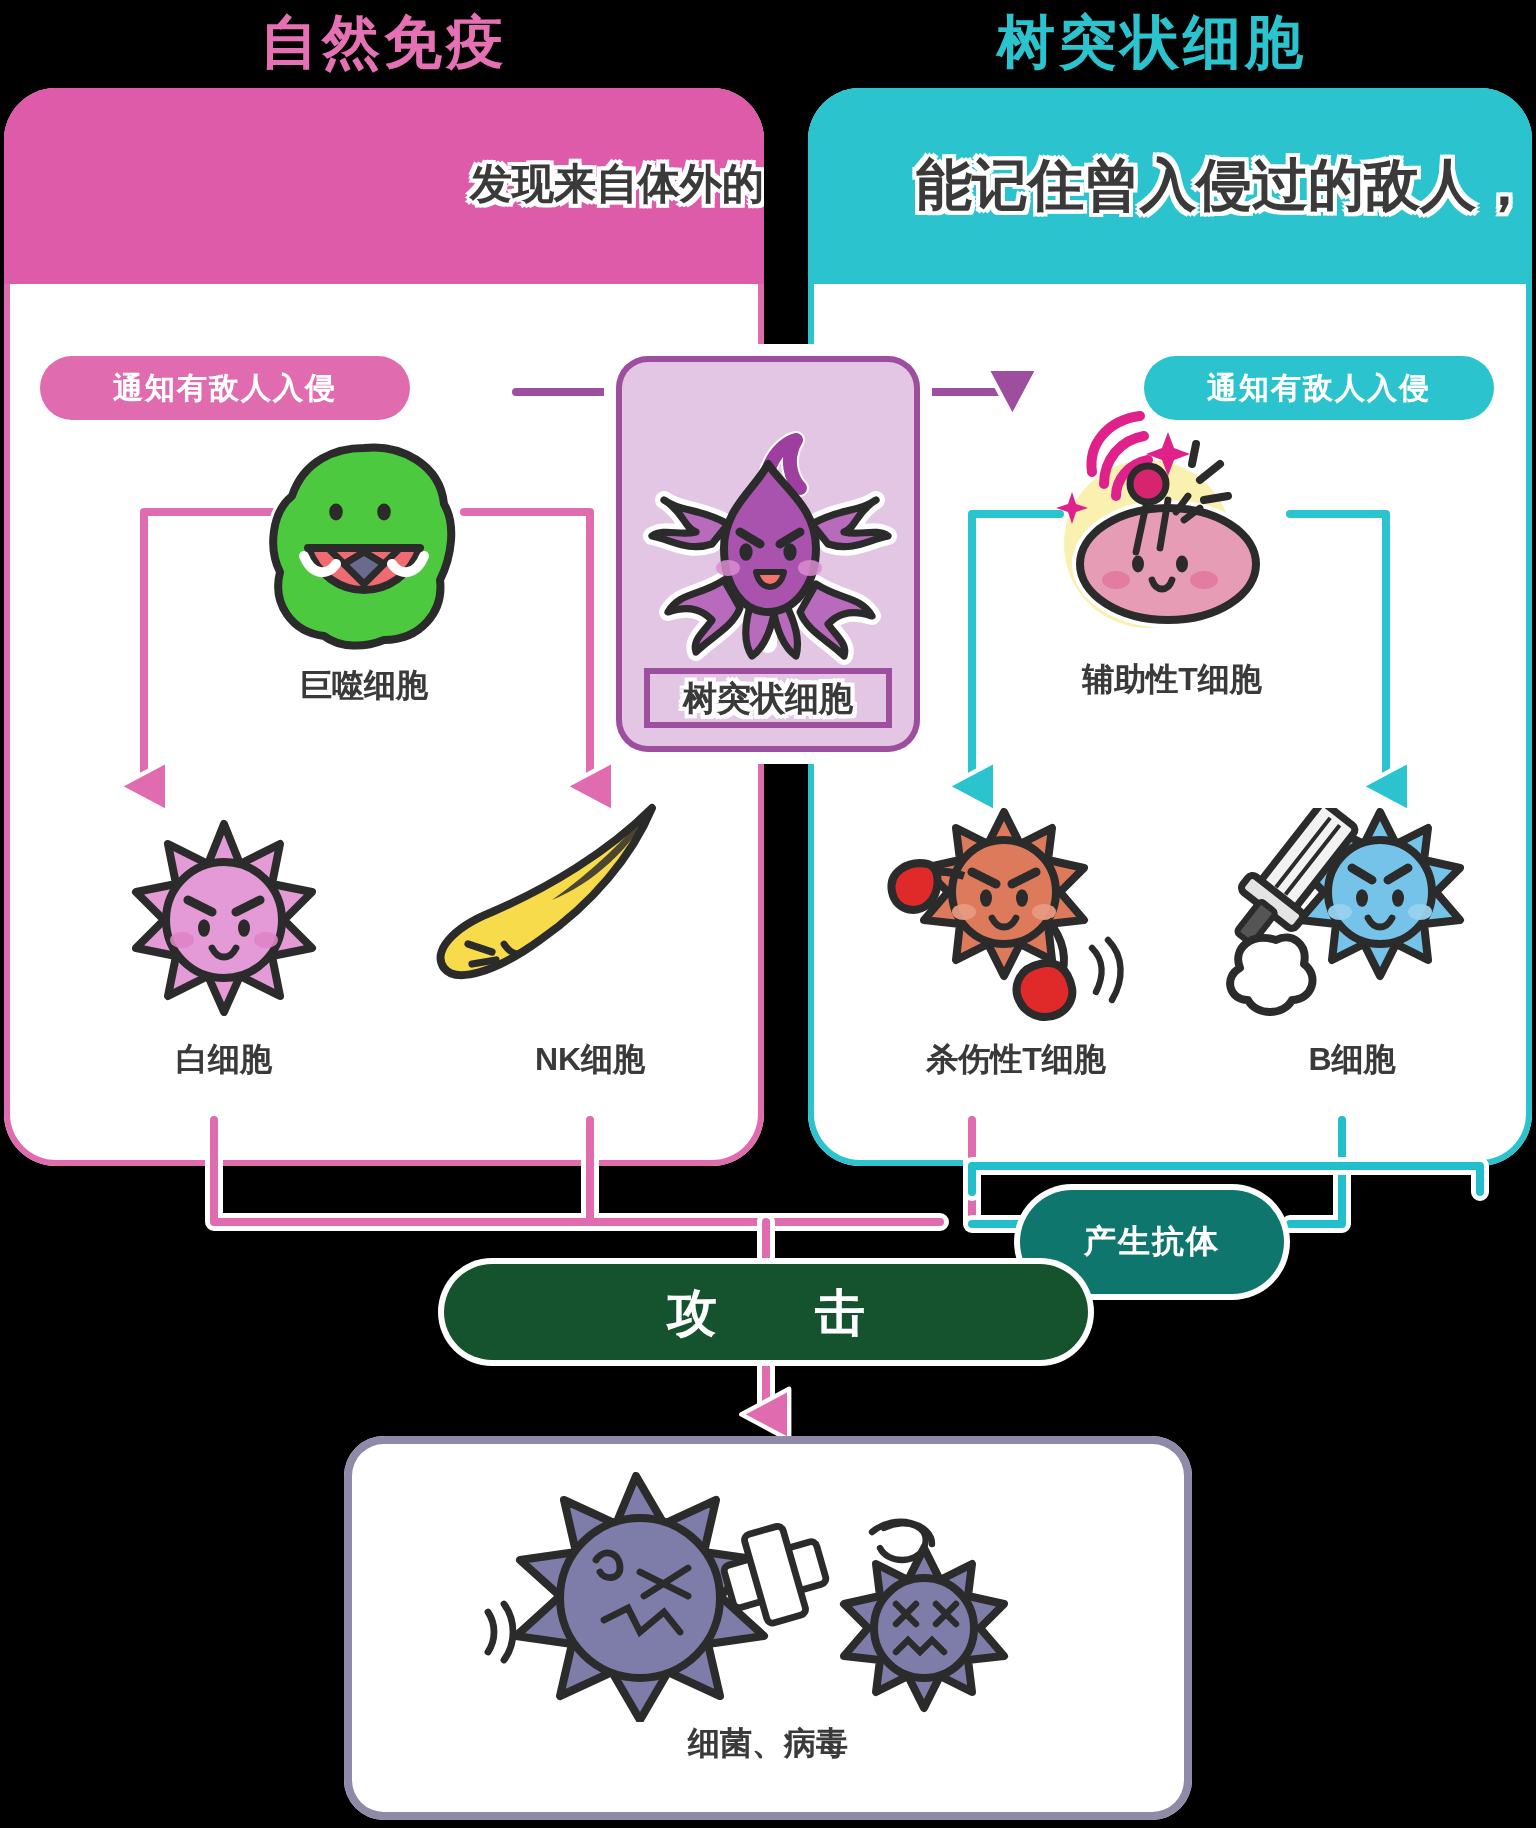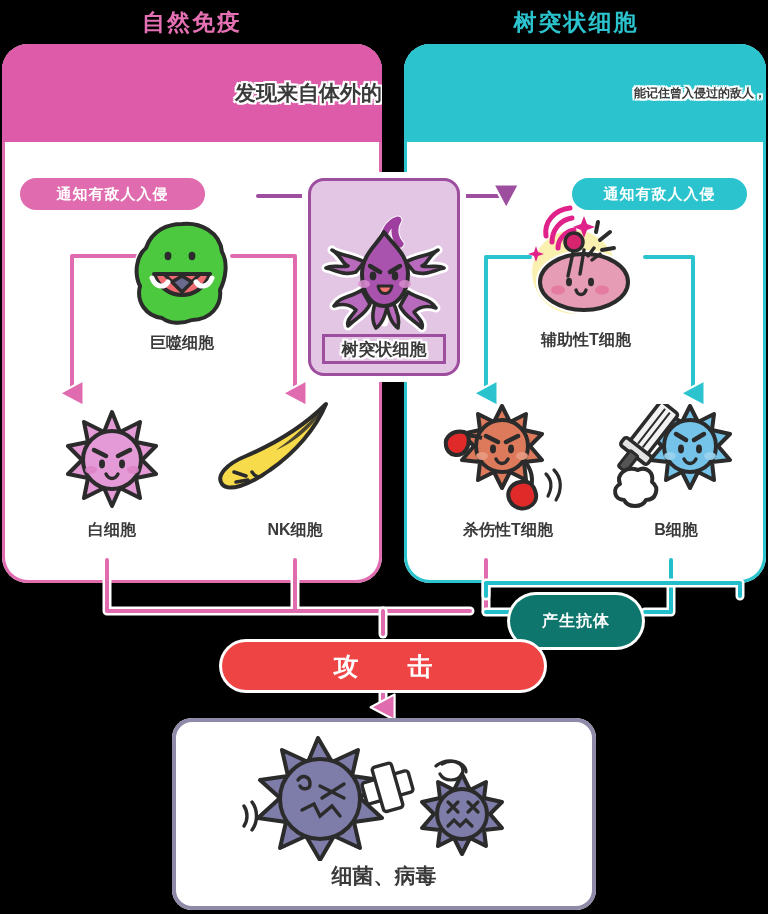--- a/index.html
+++ b/index.html
@@ -3,70 +3,70 @@
 <meta charset="utf-8">
 <style>
   html,body{margin:0;padding:0;background:#000;}
   body{width:768px;height:914px;position:relative;overflow:hidden;
        font-family:"Liberation Sans","DejaVu Sans",sans-serif;}
   #stage{position:absolute;left:0;top:0;width:768px;height:914px;background:#000;}
 
   .abs{position:absolute;}
 
   
-  .sec-title{font-size:23px;font-weight:bold;letter-spacing:2px;text-align:center;
+  .sec-title{font-size:29px;font-weight:bold;letter-spacing:2px;text-align:center;
              line-height:40px;}
   #title-innate{left:0;top:2px;width:384px;color:#E570B4;}
   #title-adaptive{left:384px;top:2px;width:384px;color:#2BC4CE;}
 
   
   .panel{border-radius:26px;background:#ffffff;overflow:hidden;}
   #panel-innate{left:2px;top:44px;width:380px;height:539px;
                 box-shadow:0 0 0 3px #E06BAE inset;}
   #panel-adaptive{left:404px;top:44px;width:362px;height:539px;
                   box-shadow:0 0 0 3px #2BC4CE inset;}
   .panel-head{height:98px;display:flex;align-items:flex-end;justify-content:center;
               flex-direction:column;color:#fff;font-weight:bold;font-size:21px;
               line-height:32px;text-align:center;
               text-shadow:-2px -2px 0 #fff,2px -2px 0 #fff,-2px 2px 0 #fff,2px 2px 0 #fff,
                           0 -2px 0 #fff,0 2px 0 #fff,-2px 0 0 #fff,2px 0 0 #fff;}
   .panel-head span{color:#3a3a3a;}
   #panel-innate .panel-head{background:#DD5BA8;}
-  #panel-adaptive .panel-head{background:#2BC4CE;font-size:12px;}
+  #panel-adaptive .panel-head{background:#2BC4CE;font-size:28px;}
 
   
   .pill{border-radius:999px;color:#fff;font-weight:bold;font-size:15px;
         display:flex;align-items:center;justify-content:center;
         box-shadow:0 0 0 3px #fff;letter-spacing:1px;}
   #pill-notify-left{left:20px;top:178px;width:185px;height:32px;background:#E06BAE;}
   #pill-notify-mid{left:320px;top:182px;width:136px;height:26px;background:#9E4E9E;
                    font-size:13px;letter-spacing:0;}
   #pill-notify-right{left:572px;top:178px;width:175px;height:32px;background:#2BC4CE;}
   #pill-antibody{left:510px;top:595px;width:132px;height:52px;background:#0f766e;font-size:16px;}
-  #pill-attack{left:222px;top:632px;width:322px;height:48px;background:#ef4444;
-               font-size:25px;letter-spacing:12px;text-indent:12px;margin-top:10px;}
+  #pill-attack{left:222px;top:632px;width:322px;height:48px;background:#14532d;
+               font-size:25px;letter-spacing:12px;text-indent:12px;}
 
   
   #dc-box{left:308px;top:178px;width:152px;height:198px;border-radius:16px;
           background:#E2C6E4;box-shadow:0 0 0 3px #9E4E9E inset, 0 0 0 6px #fff;}
   #dc-label{left:322px;top:334px;width:124px;height:30px;border-radius:0;
             background:#E2C6E4;box-shadow:0 0 0 3px #9E4E9E inset;
             display:flex;align-items:center;justify-content:center;
             font-size:17px;font-weight:bold;color:#3a3a3a;
             text-shadow:-2px -2px 0 #fff,2px -2px 0 #fff,-2px 2px 0 #fff,2px 2px 0 #fff,
                         0 -2px 0 #fff,0 2px 0 #fff,-2px 0 0 #fff,2px 0 0 #fff;}
 
   
   .cell-caption{font-size:16px;font-weight:bold;color:#3a3a3a;text-align:center;
                 white-space:nowrap;}
 
   
   #path-box{left:172px;top:718px;width:424px;height:192px;border-radius:20px;
             background:#fff;box-shadow:0 0 0 4px #8E8AA8 inset;}
-  #path-caption{left:172px;top:862px;width:424px;font-size:21px;font-weight:bold;
+  #path-caption{left:172px;top:862px;width:424px;font-size:16px;font-weight:bold;
                 color:#3a3a3a;text-align:center;}
 
   
   #links{left:0;top:0;width:768px;height:914px;pointer-events:none;}
 </style>
 </head>
 <body>
 
 <div id="stage">
 

